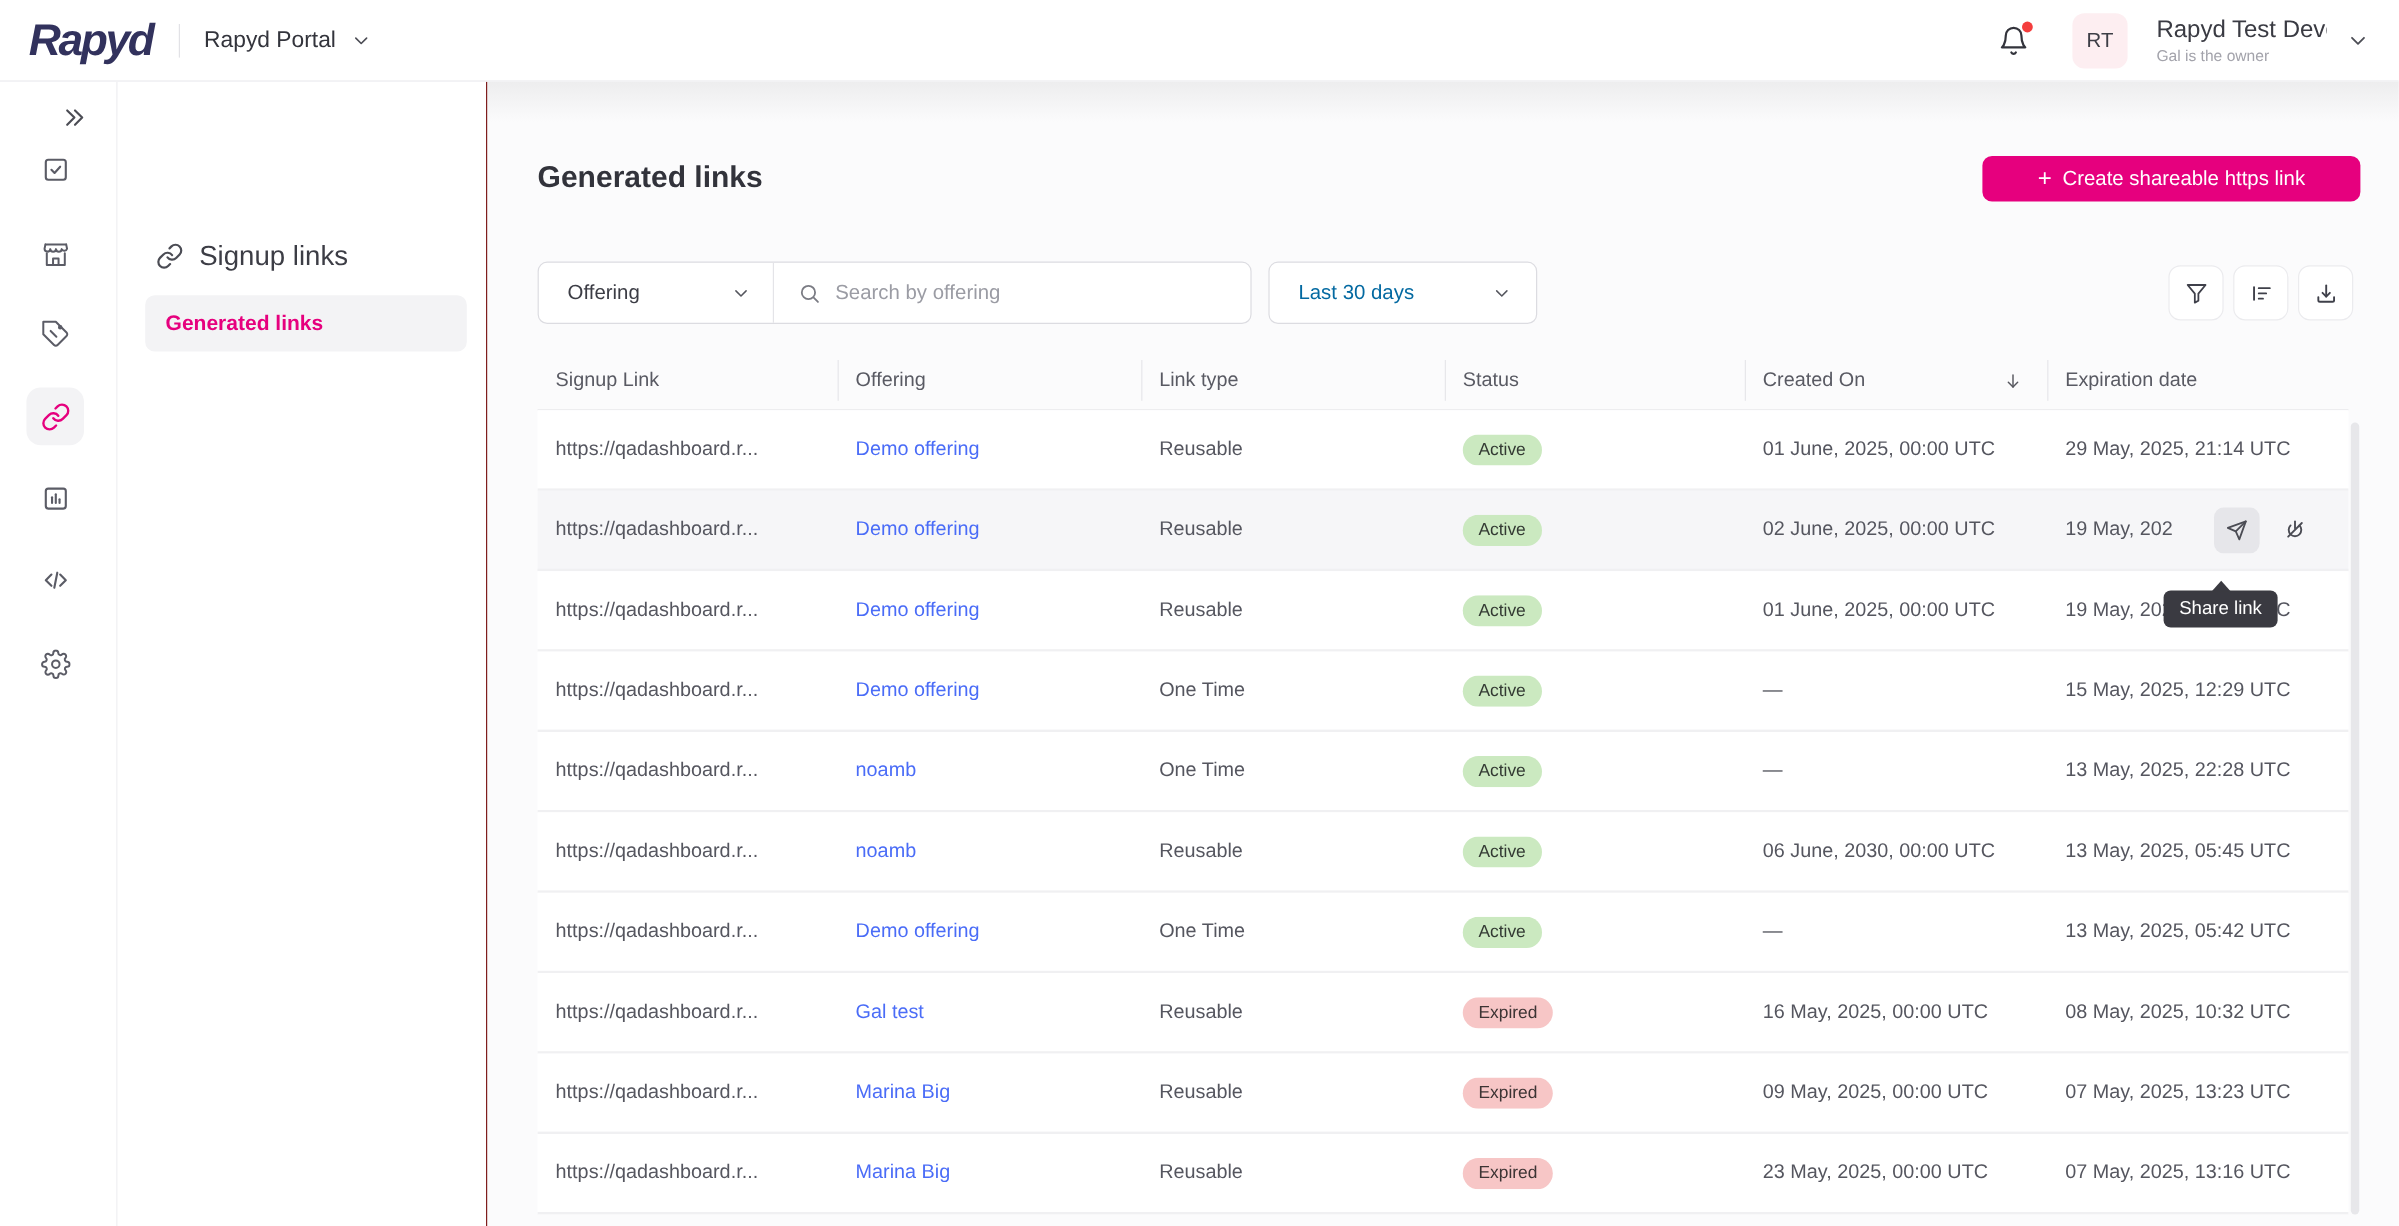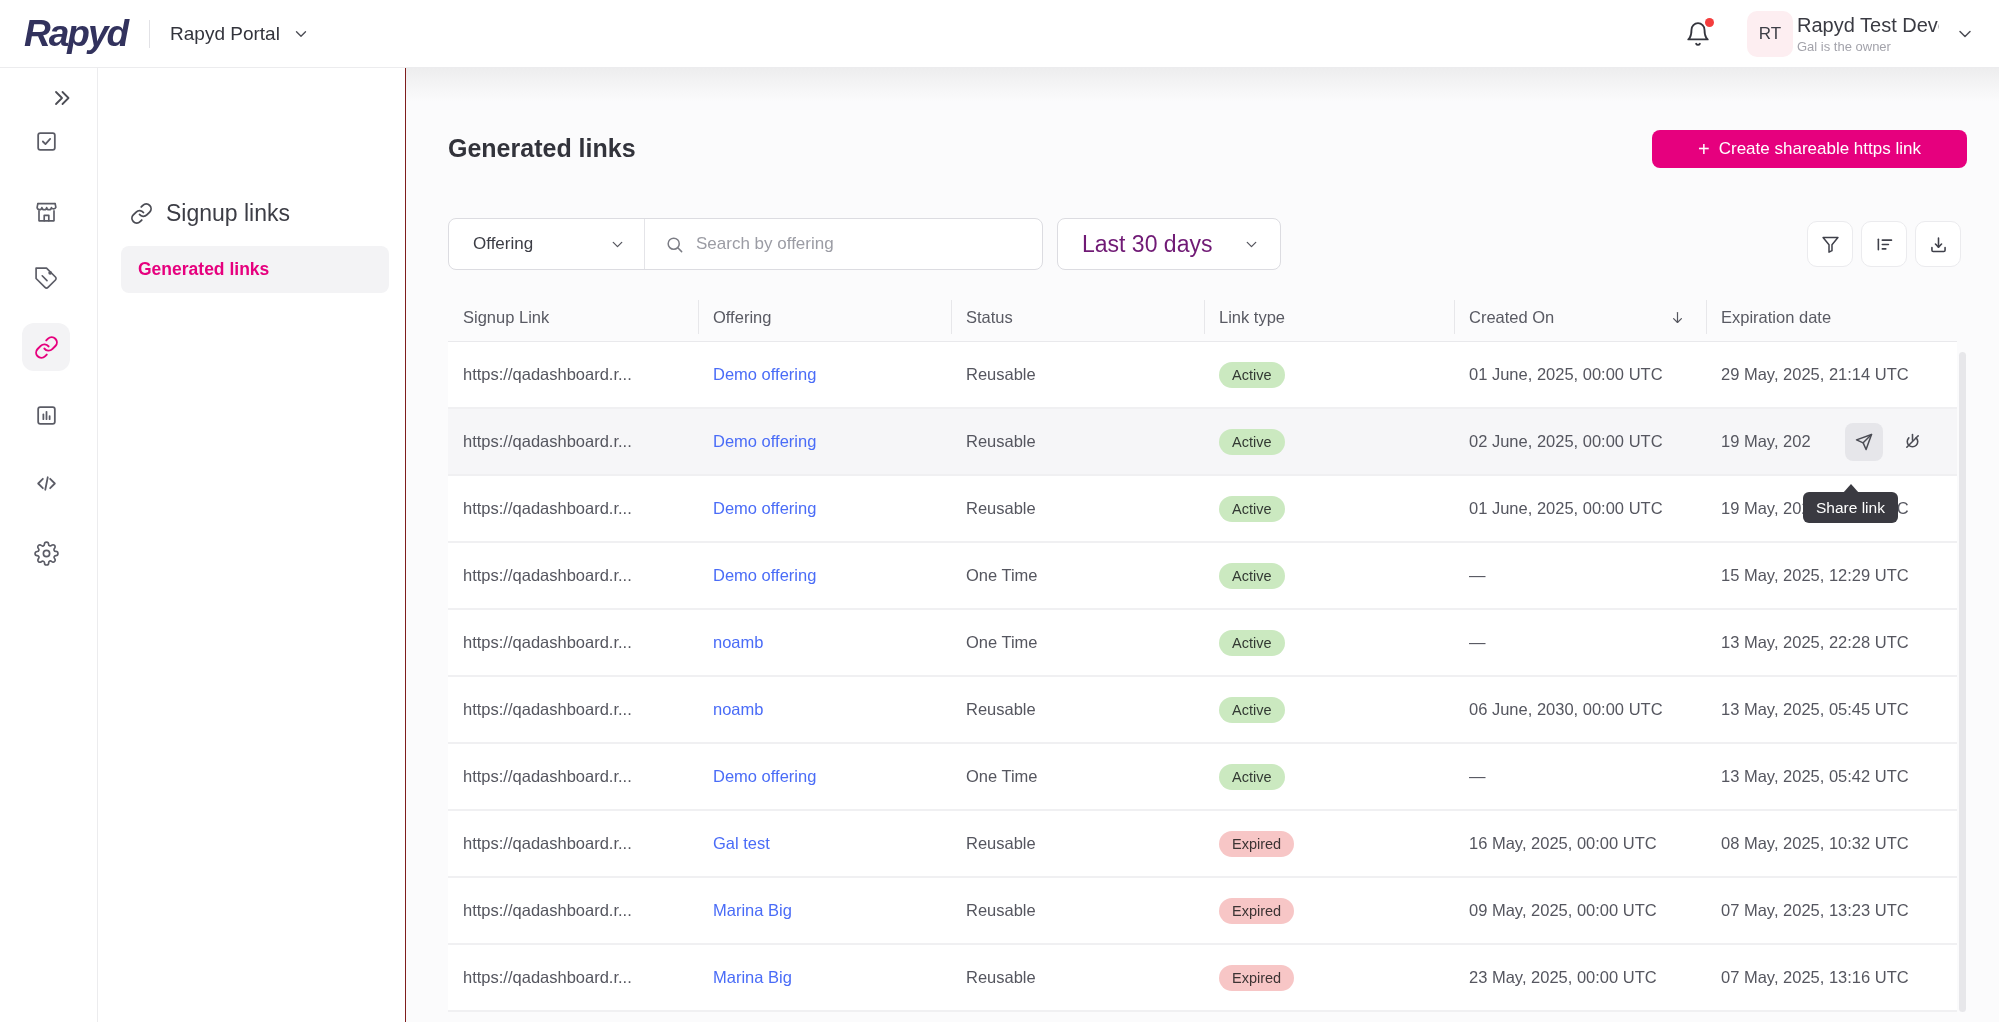--- a/index.html
+++ b/index.html
@@ -13,21 +13,21 @@
   .logo { margin-left:24px; font-size:37px; font-weight:bold; font-style:italic;
     letter-spacing:-2px; color:#32325d; }
   .topbar-divider { width:1px; height:28px; background:#e2e2e6; margin:0 20px 0 22px; }
   .portal-switch { display:flex; align-items:center; gap:12px; cursor:pointer; }
   .portal-label { font-size:19px; color:#33343c; font-weight:500; }
   .topbar-right { margin-left:auto; margin-right:24px; display:flex; align-items:center; }
   .bell-wrap { position:relative; margin-right:36px; cursor:pointer; }
   .bell-dot { position:absolute; top:-3px; right:-3px; width:9px; height:9px; border-radius:50%;
     background:#f43d3d; }
   .avatar { width:46px; height:46px; border-radius:10px; background:#fdeef1; color:#3d3e46;
-    font-size:17px; display:flex; align-items:center; justify-content:center; margin-right:4px; }
+    font-size:17px; display:flex; align-items:center; justify-content:center; margin-right:24px; }
   .account-text { width:142px; margin-right:16px; }
   .account-name { font-size:20px; color:#3a3b43; white-space:nowrap; overflow:hidden; }
   .account-sub { font-size:13px; color:#a3a3ab; margin-top:2px; white-space:nowrap; }
 
   
   .top-shade { position:absolute; left:0; top:68px; width:100%; height:34px; z-index:5;
     background:linear-gradient(180deg,#ededee 0%, rgba(253,253,254,0) 100%); pointer-events:none; }
 
   
   .rail { position:absolute; left:0; top:68px; bottom:0; width:98px; background:#fff;
@@ -67,21 +67,21 @@
   .offering-dd { width:196px; border-right:1px solid #e4e4e8; display:flex; align-items:center;
     justify-content:space-between; padding:0 18px 0 24px; cursor:pointer; }
   .offering-dd span { font-size:17px; color:#3c3d45; }
   .searchbox { flex:1; display:flex; align-items:center; padding:0 16px 0 20px; gap:12px; }
   .searchbox input { flex:1; border:none; outline:none; font-size:17px; color:#3c3d45;
     background:transparent; font-family:inherit; }
   .searchbox input::placeholder { color:#9b9ca4; }
   .daterange { position:absolute; left:651px; width:224px; height:52px; background:#fff;
     border:1px solid #dcdce1; border-radius:8px; display:flex; align-items:center;
     justify-content:space-between; padding:0 20px 0 24px; cursor:pointer; }
-  .daterange span { font-size:23px; color:#701a75; }
+  .daterange span { font-size:17px; color:#0369a1; }
   .iconbtn { position:absolute; top:3px; width:46px; height:46px; background:#fff;
     border:1px solid #ebebee; border-radius:10px; display:flex; align-items:center;
     justify-content:center; color:#3f404a; cursor:pointer; }
   .iconbtn-1 { left:1401px; } .iconbtn-2 { left:1455px; } .iconbtn-3 { left:1509px; }
 
   
   .table { position:absolute; left:42px; top:225px; width:1509px; }
   .t-head { display:grid; grid-template-columns:250px 253px 253px 250px 252px 251px;
     height:49px; align-items:center; border-bottom:1px solid #e9e9ec; }
   .t-head .hcell { position:relative; height:100%; display:flex; align-items:center;
@@ -269,22 +269,22 @@
             <polyline points="8.5 11.5 12 15 15.5 11.5"></polyline>
             <line x1="12" y1="4.5" x2="12" y2="15"></line>
           </svg>
       </div>
     </div>
 
     <div class="table">
       <div class="t-head">
         <div class="hcell">Signup Link</div>
         <div class="hcell">Offering</div>
+        <div class="hcell">Link type</div>
         <div class="hcell">Status</div>
-        <div class="hcell">Link type</div>
         <div class="hcell sorted">
           <span>Created On</span>
           <svg width="17" height="17" viewBox="0 0 24 24" fill="none" stroke="#55565e" stroke-width="1.7" stroke-linecap="round" stroke-linejoin="round">
               <line x1="12" y1="5" x2="12" y2="19"></line>
               <polyline points="6.5 13.5 12 19 17.5 13.5"></polyline>
             </svg>
         </div>
         <div class="hcell">Expiration date</div>
       </div>
       <div class="t-body">

